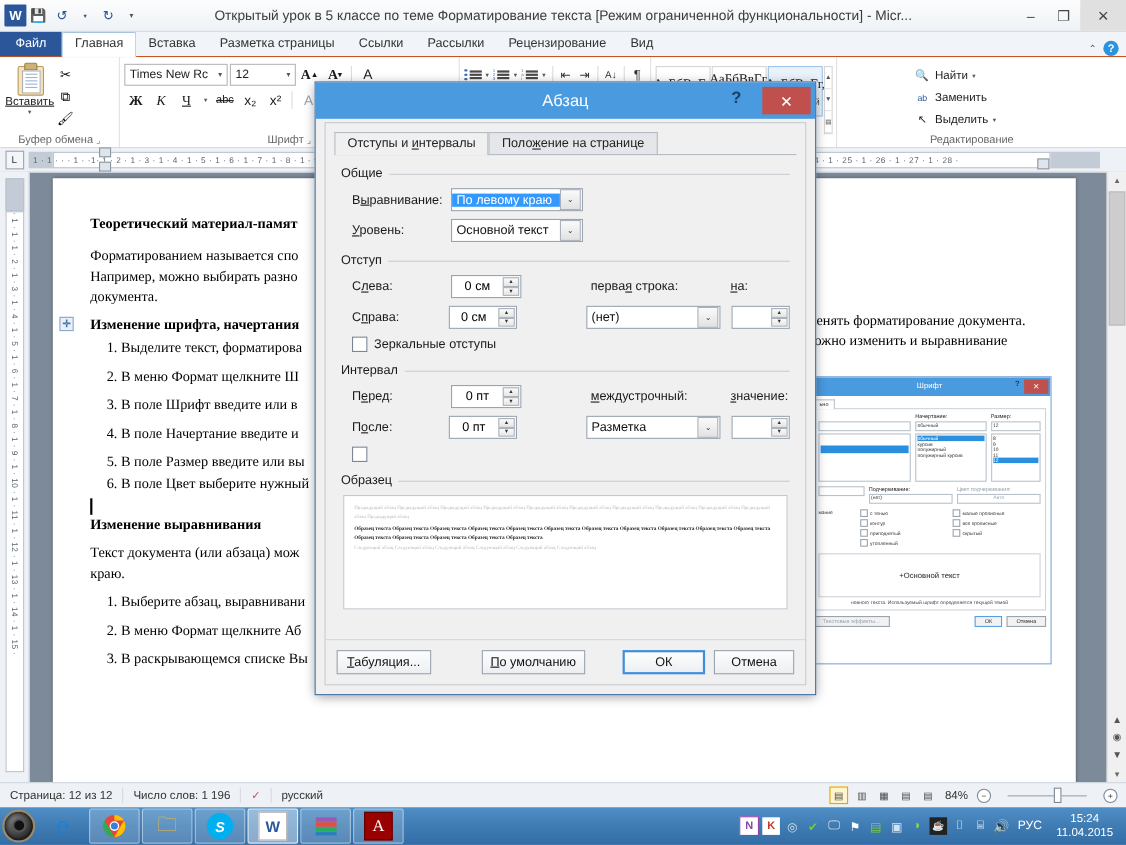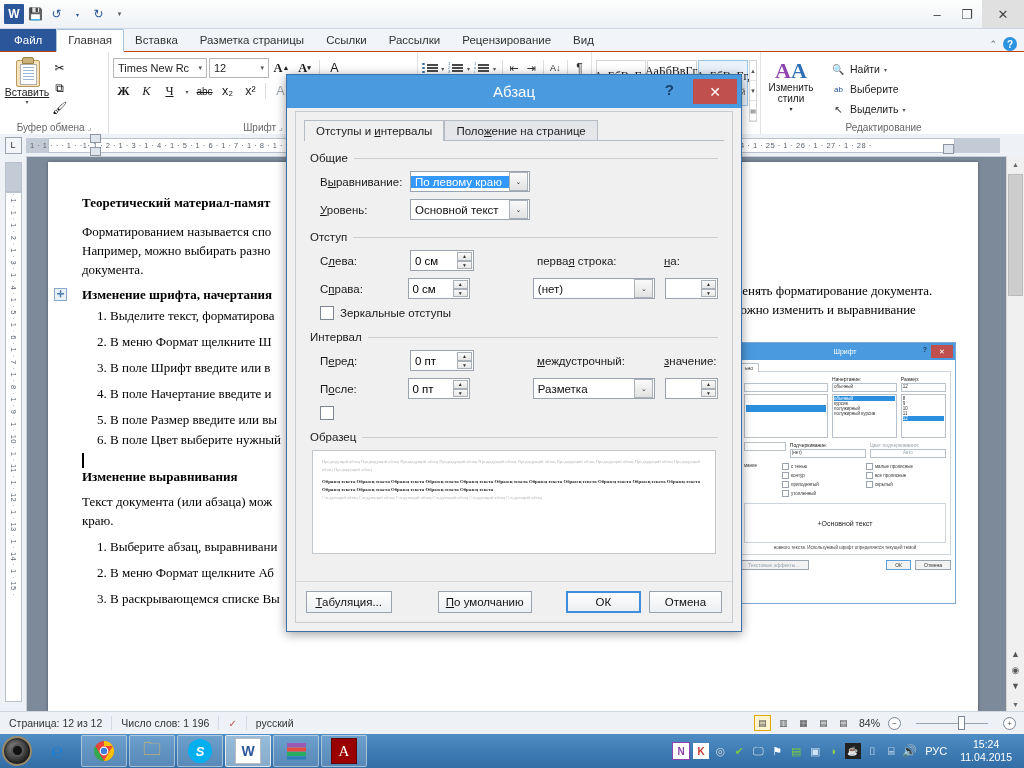--- a/index.html
+++ b/index.html
@@ -200,21 +200,21 @@
   .grphead .ln{flex:1;height:1px;background:#c9ced3;}
   .frow{display:flex;align-items:center;margin-bottom:7px;}
   .flabel{font-size:11.5px;color:#1a1a1a;}
   .dcombo{border:1px solid #9aa4b0;background:#fff;height:19px;display:flex;align-items:center;
           font-size:11.5px;color:#111;}
   .dcombo .txt{flex:1;padding:0 4px;overflow:hidden;white-space:nowrap;}
   .dcombo .txt.sel{background:#3399ff;color:#fff;}
   .dcombo .arr{width:17px;height:17px;margin:0 1px 0 0;background:linear-gradient(#fafafa,#e2e2e2);
                border:1px solid #a9b0b7;display:flex;align-items:center;justify-content:center;font-size:7px;color:#333;}
   .spin{border:1px solid #9aa4b0;background:#fff;height:19px;display:flex;align-items:center;font-size:11.5px;}
-  .spin .txt{flex:1;padding:0 4px;}
+  .spin .txt{flex:1;padding:0 4px;text-align:center;}
   .spin .btns{width:15px;height:17px;display:flex;flex-direction:column;margin-right:1px;}
   .spin .btns i{flex:1;background:linear-gradient(#fafafa,#e6e6e6);border:1px solid #a9b0b7;
                 display:flex;align-items:center;justify-content:center;font-size:5px;color:#333;font-style:normal;}
   .cbrow{display:flex;align-items:center;gap:6px;font-size:11.5px;color:#1a1a1a;margin-top:2px;}
   .cbox{width:12px;height:12px;border:1px solid #7b8795;background:#fff;}
   .u{text-decoration:underline;}
   .preview{border:1px solid #c3c8cd;background:#fff;height:88px;margin:2px 2px 0;overflow:hidden;padding:7px 9px;}
   .pv-gray{color:#b9b9b9;font-size:4.6px;line-height:7.5px;font-family:"Liberation Serif",serif;}
   .pv-bold{color:#222;font-size:4.8px;line-height:8px;font-weight:bold;font-family:"Liberation Serif",serif;margin-top:5px;}
   .dfoot{position:absolute;left:0;right:0;bottom:0;border-top:1px solid #d3d8dd;padding:9px 10px;
@@ -249,20 +249,21 @@
 
   <div class="titlebar">
     <div class="qat">
       <div class="wlogo">W</div>
       <div class="qicon">💾</div>
       <div class="qicon">↺</div>
       <div class="qicon" style="font-size:6px">▾</div>
       <div class="qicon">↻</div>
       <div class="qicon" style="font-size:7px;color:#555">▾</div>
     </div>
+    <div class="title">Открытый урок в 5 классе по теме Форматирование текста [Режим ограниченной функциональности]  -  Micr...</div>
     <div class="wbtns">
       <div class="wbtn">–</div>
       <div class="wbtn">❐</div>
       <div class="wbtn close">✕</div>
     </div>
   </div>
 
   <div class="tabstrip">
     <div class="tab file">Файл</div>
     <div class="tab active">Главная</div>
@@ -412,40 +413,33 @@
           <div>▤</div>
         </div>
       </div>
       <div class="grp-label">
         <span>Стили</span>
         <span class="dlg-launch">⌟</span>
       </div>
     </div>
 
     <div class="grp" style="width:58px;border-right:none">
-      <div class="grp-body" style="padding-top:4px">
-        <div class="chg-styles">
-          <span class="aa">AA</span>
-          <span>Изменить стили</span>
-          <span style="font-size:6px">▾</span>
-        </div>
-      </div>
       <div class="grp-label">&nbsp;</div>
     </div>
 
     <div class="grp editgrp" style="border-right:none">
       <div style="padding-top:5px">
         <div class="edit-item">
           <span class="edit-ic">🔍</span>
           <span>Найти</span>
           <span style="font-size:6px;color:#555">▾</span>
         </div>
         <div class="edit-item">
           <span class="edit-ic" style="font-size:8px;color:#2b579a">ab</span>
-          <span>Выберите</span>
+          <span>Заменить</span>
         </div>
         <div class="edit-item">
           <span class="edit-ic">↖</span>
           <span>Выделить</span>
           <span style="font-size:6px;color:#555">▾</span>
         </div>
       </div>
       <div class="grp-label">
         <span>Редактирование</span>
       </div>

